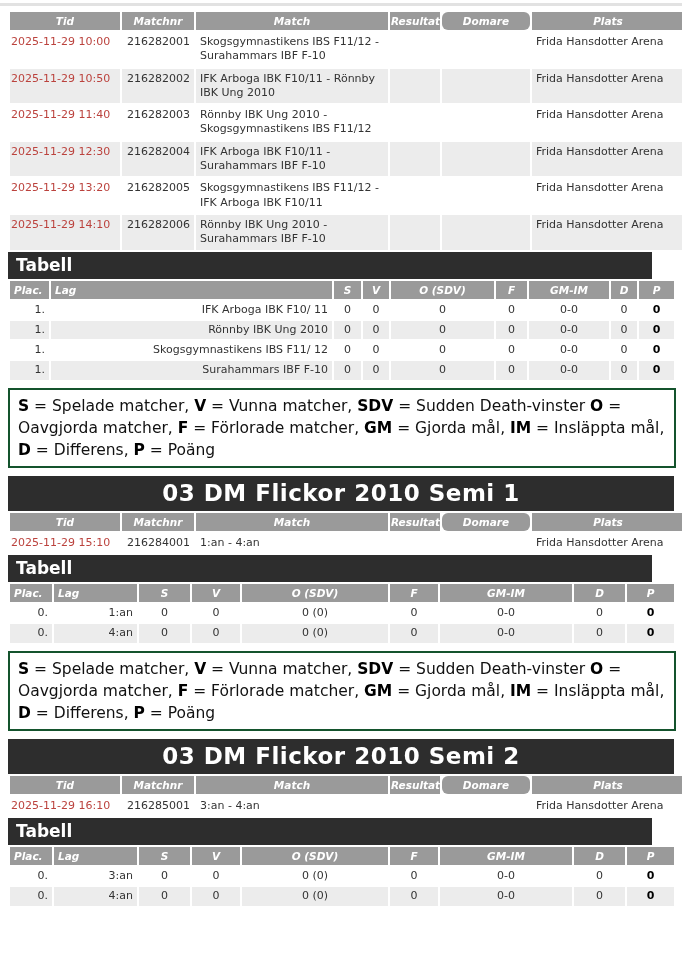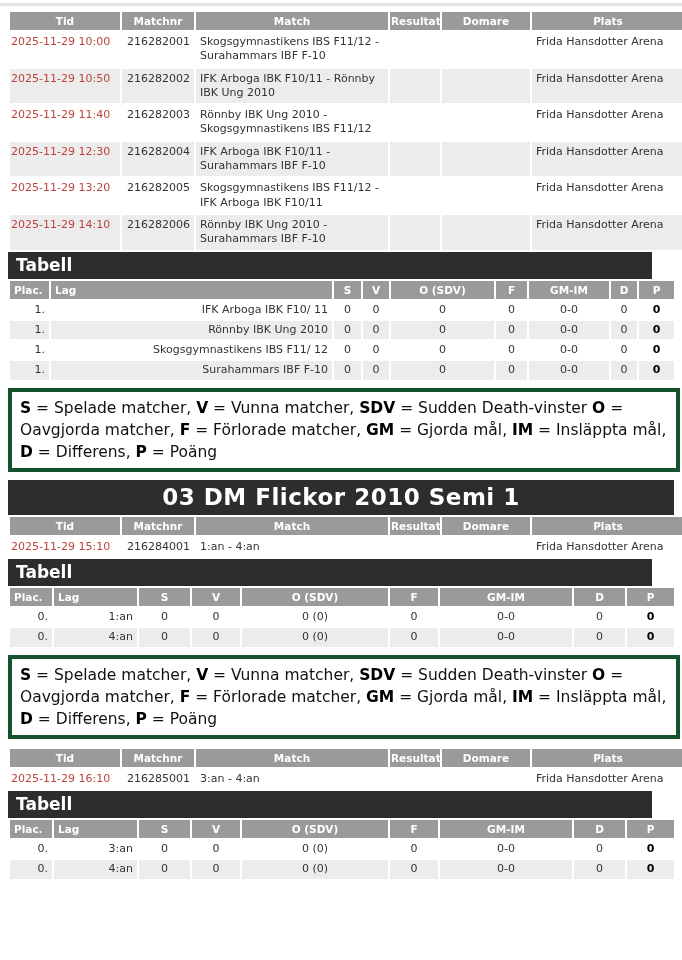--- a/index.html
+++ b/index.html
@@ -26,33 +26,33 @@
   }
   table.grid{
     border-collapse:separate;border-spacing:2px;table-layout:fixed;
     margin:0;background:#ffffff;
   }
   table.schedule{width:666px;}
   table.tabell{width:644px;}
   th{
     background:var(--column-header-bg);color:var(--header-text);
     font-size:10.5px;font-weight:bold;text-align:center;
-    padding:3px 1px;white-space:nowrap;overflow:hidden;
+    padding:3px 1px;white-space:nowrap;overflow:hidden;font-style:italic;
   }
   td{
     font-size:11px;padding:3px 4px;vertical-align:top;
     background:#ffffff;line-height:1.3;
   }
   tbody tr.even td{background:var(--row-stripe);}
   
   .schedule th:nth-child(1){width:108px;}
   .schedule th:nth-child(2){width:70px;}
   .schedule th:nth-child(3){width:190px;}
   .schedule th:nth-child(4){width:48px;}
-  .schedule th:nth-child(5){width:86px;}
+  .schedule th:nth-child(5){width:86px;border-radius:6px;}
   .schedule th:nth-child(6){width:150px;}
   .schedule td:nth-child(1){color:var(--time-text);text-align:left;white-space:nowrap;padding-left:1px;padding-right:1px;}
   .schedule td:nth-child(2){text-align:right;}
   .schedule td:nth-child(6){white-space:nowrap;}
   
   .tabell-a th:nth-child(1){width:34px;}
   .tabell-a th:nth-child(2){width:276px;}
   .tabell-a th:nth-child(3){width:25px;}
   .tabell-a th:nth-child(4){width:24px;}
   .tabell-a th:nth-child(5){width:101px;}
@@ -75,21 +75,21 @@
   .tabell td:nth-child(1){text-align:right;}
   .tabell td:nth-child(2){text-align:right;}
   .tabell td:nth-child(n+3){text-align:center;}
   .tabell td:nth-child(9){font-weight:bold;color:#000;}
   .tabell-wrap{width:644px;}
   .tabell-bar{
     background:var(--section-header-bg);color:var(--header-text);
     font-size:17px;font-weight:bold;padding:3px 8px 4px 8px;
   }
   .legend{
-    margin-top:6px;border:4px solid #14532d;background:#ffffff;
+    margin-top:6px;border:2px solid #14532d;background:#ffffff;
     padding:5px 8px;font-size:15.5px;line-height:1.42;color:#111111;
     width:648px;
   }
   .legend b{color:#000;}
 </style>
 </head>
 <body>
 
 <div class="top-rule"></div>
 
@@ -288,20 +288,21 @@
               <td>0</td>
               <td>0</td>
             </tr>
           </tbody>
       </table>
     </div>
     <div class="legend"><b>S</b> = Spelade matcher, <b>V</b> = Vunna matcher, <b>SDV</b> = Sudden Death-vinster <b>O</b> = Oavgjorda matcher, <b>F</b> = Förlorade matcher, <b>GM</b> = Gjorda mål, <b>IM</b> = Insläppta mål, <b>D</b> = Differens, <b>P</b> = Poäng</div>
   </section>
 
   <section class="block">
+    <div class="title-bar">03 DM Flickor 2010 Semi 2</div>
     <table class="grid schedule">
       <thead>
         <tr>
             <th>Tid</th>
             <th>Matchnr</th>
             <th>Match</th>
             <th>Resultat</th>
             <th>Domare</th>
             <th>Plats</th>
           </tr>

